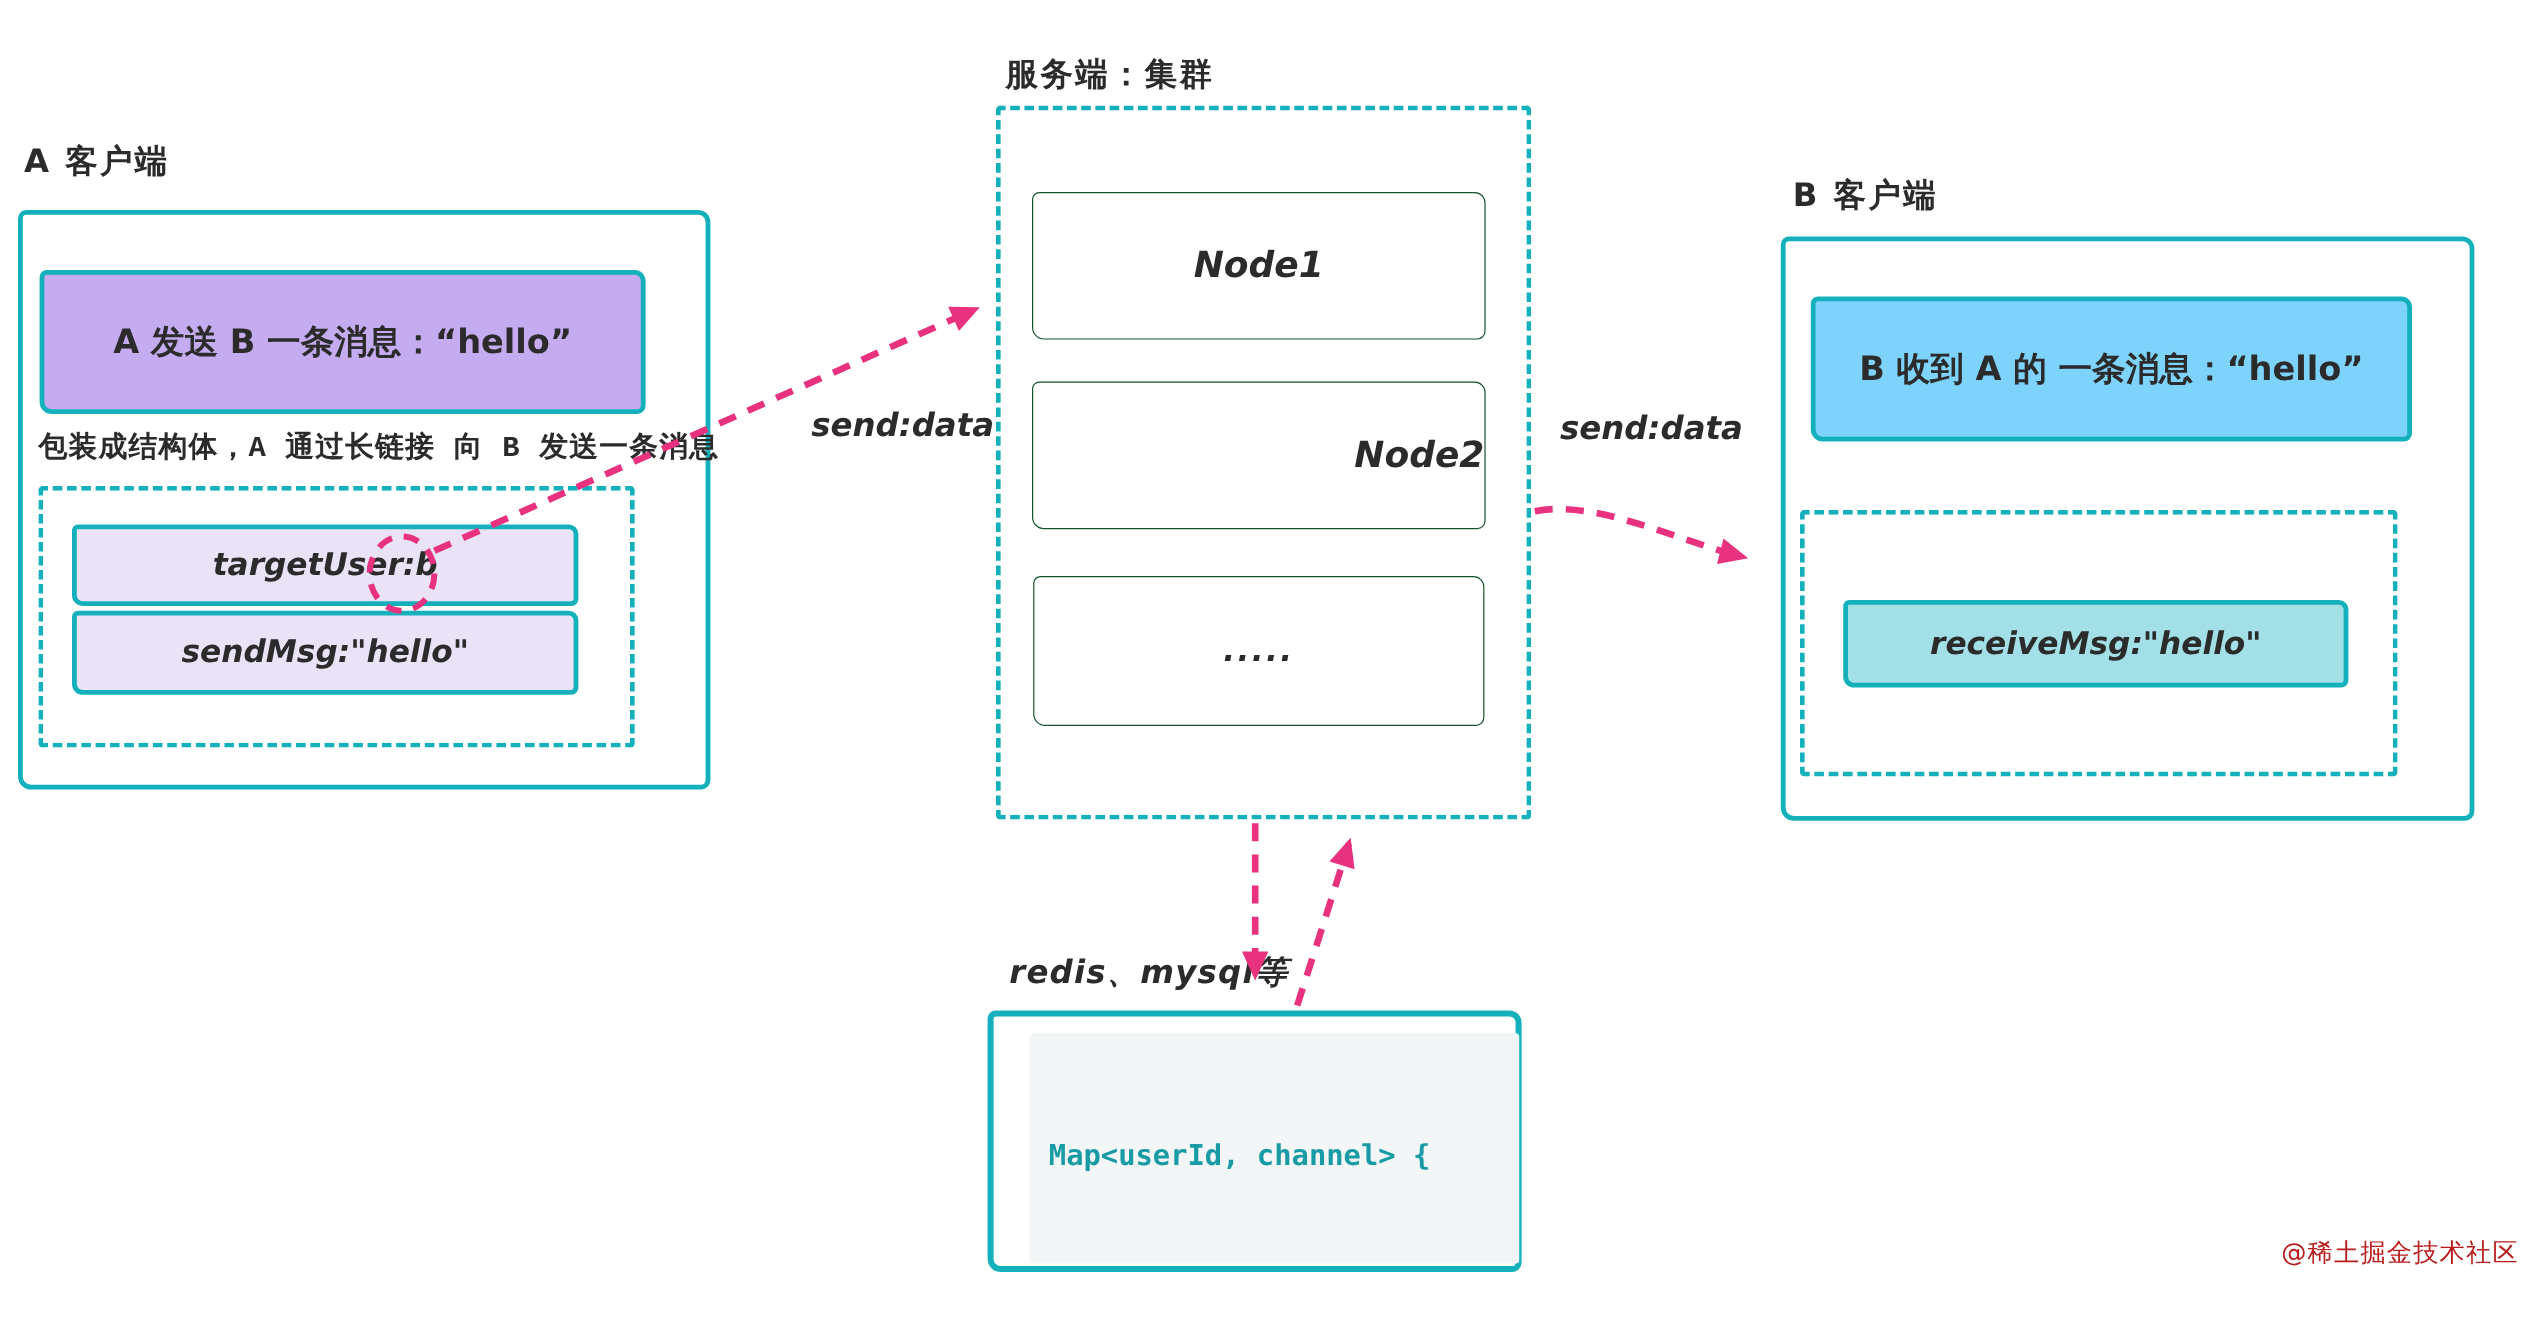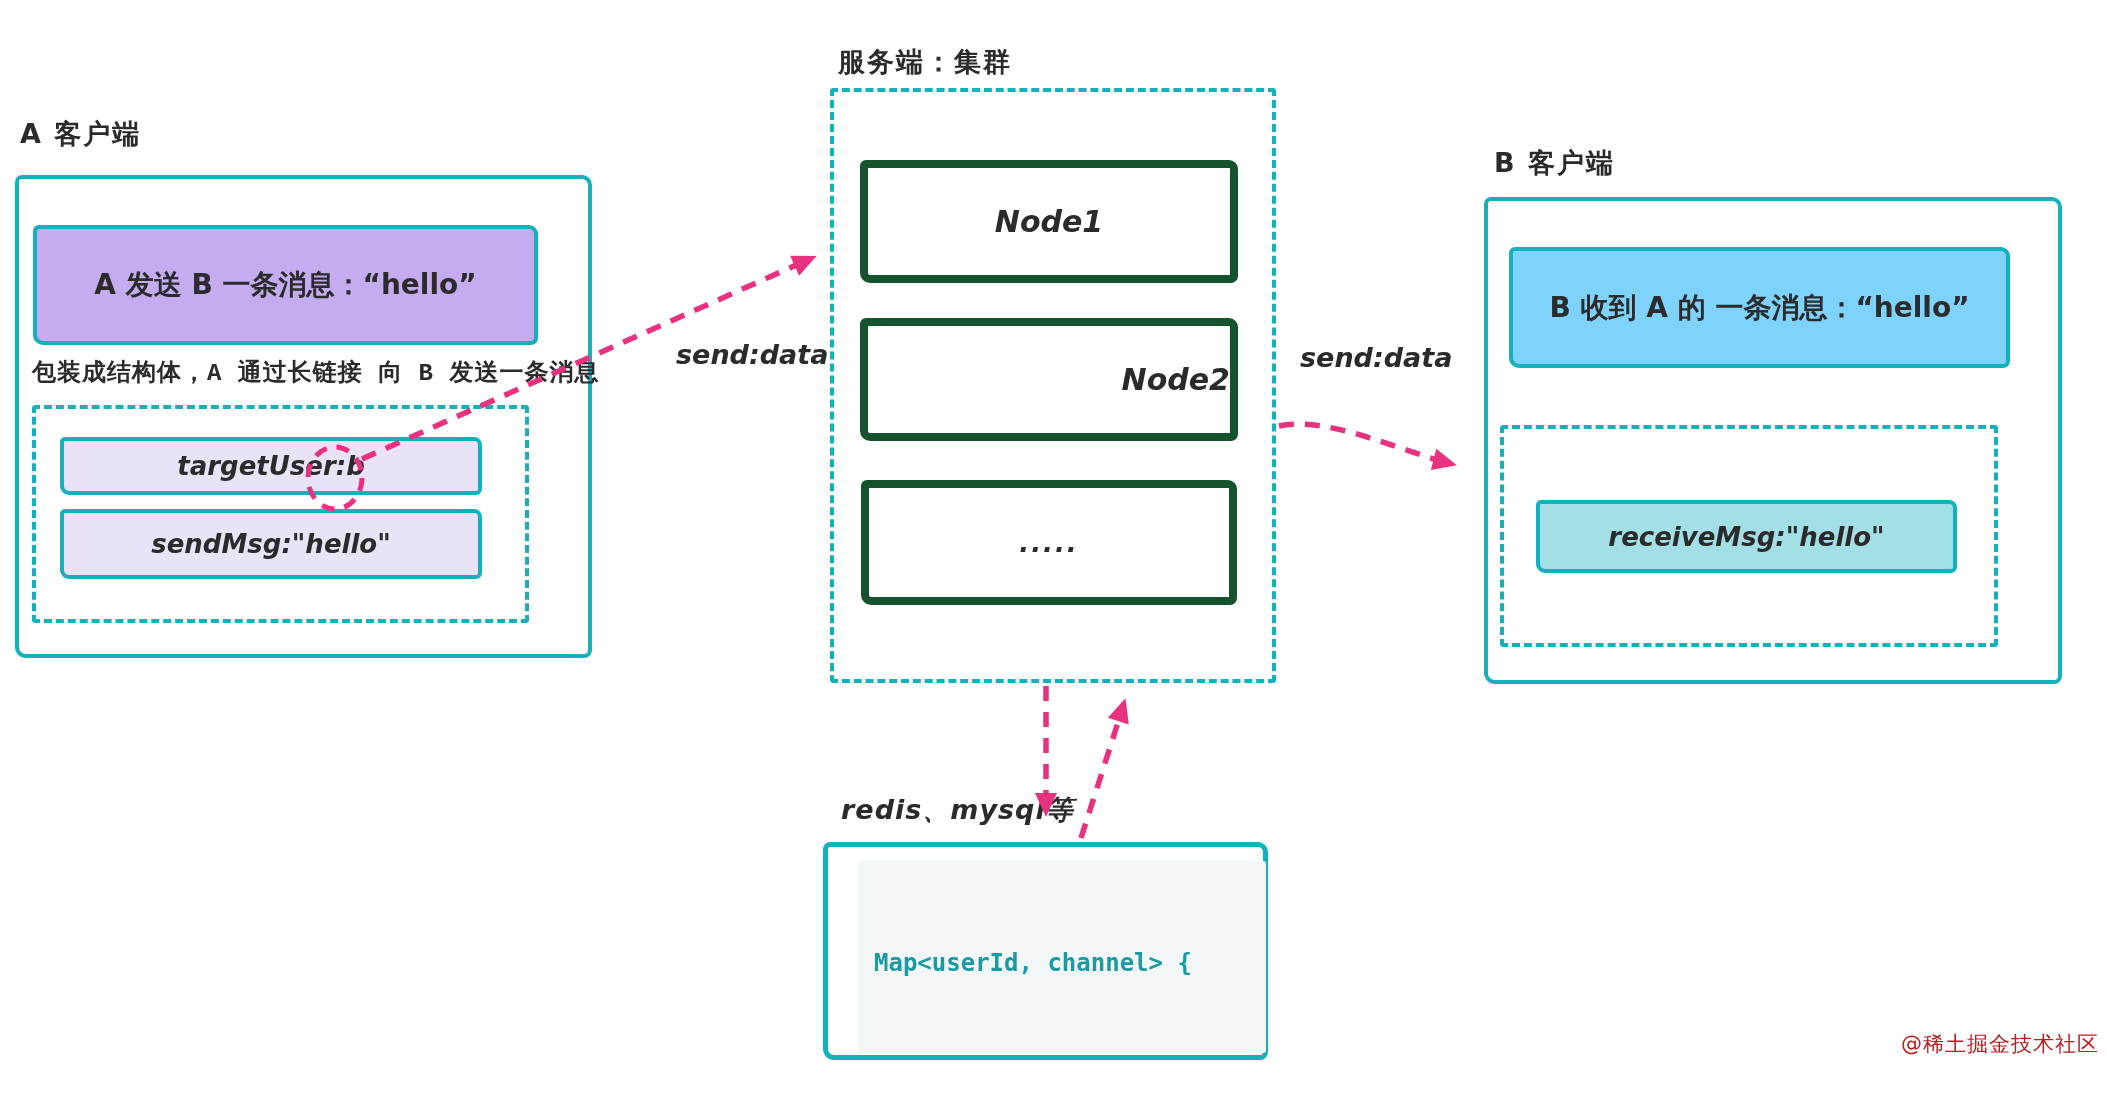--- a/index.html
+++ b/index.html
@@ -19,28 +19,28 @@
   .fill-center{display:flex;align-items:center;justify-content:center;text-align:center;}
 
   .section-title{font-size:27px;font-weight:bold;letter-spacing:2px;white-space:nowrap;}
 
   
   .a-title{left:20px;top:116px;}
   .a-outer{left:15px;top:175px;width:577px;height:483px;}
   .a-msg{left:33px;top:225px;width:505px;height:120px;background:#c5abef;border:4px solid #14b1bc;border-radius:6px 9px 7px 10px;font-size:28px;font-weight:bold;}
   .a-caption{left:32px;top:356px;font-size:24px;font-weight:bold;white-space:nowrap;letter-spacing:1px;font-family:Liberation Mono, monospace;}
   .a-dashed{left:32px;top:405px;width:497px;height:218px;}
-  .a-field1{left:60px;top:437px;width:422px;height:58px;}
+  .a-field1{left:60px;top:437px;width:422px;height:68px;}
   .a-field2{left:60px;top:509px;width:422px;height:70px;}
   .lavender-field{background:#eae3f8;border:4px solid #14b1bc;border-radius:5px 8px 6px 9px;font-size:26px;font-style:italic;font-weight:bold;}
 
   
   .srv-title{left:838px;top:44px;}
   .srv-dashed{left:830px;top:88px;width:446px;height:595px;}
-  .node-box{background:#ffffff;border:8px solid #14532d;border-radius:6px 9px 7px 10px;font-size:30px;font-style:italic;font-weight:bold;}
+  .node-box{background:#ffffff;border:1px solid #14532d;border-radius:6px 9px 7px 10px;font-size:30px;font-style:italic;font-weight:bold;}
   .node1{left:860px;top:160px;width:378px;height:123px;}
   .node2{left:860px;top:318px;width:378px;height:123px;justify-content:flex-end;}
   .node3{left:861px;top:480px;width:376px;height:125px;font-size:26px;letter-spacing:2px;}
 
   
   .b-title{left:1494px;top:145px;}
   .b-outer{left:1484px;top:197px;width:578px;height:487px;}
   .b-msg{left:1509px;top:247px;width:501px;height:121px;background:#7dd3fc;border:4px solid #14b1bc;border-radius:6px 9px 7px 10px;font-size:28px;font-weight:bold;}
   .b-dashed{left:1500px;top:425px;width:498px;height:222px;}
   .b-field{left:1536px;top:500px;width:421px;height:73px;background:#a3dfe6;border:4px solid #14b1bc;border-radius:5px 8px 6px 9px;font-size:26px;font-style:italic;font-weight:bold;}

